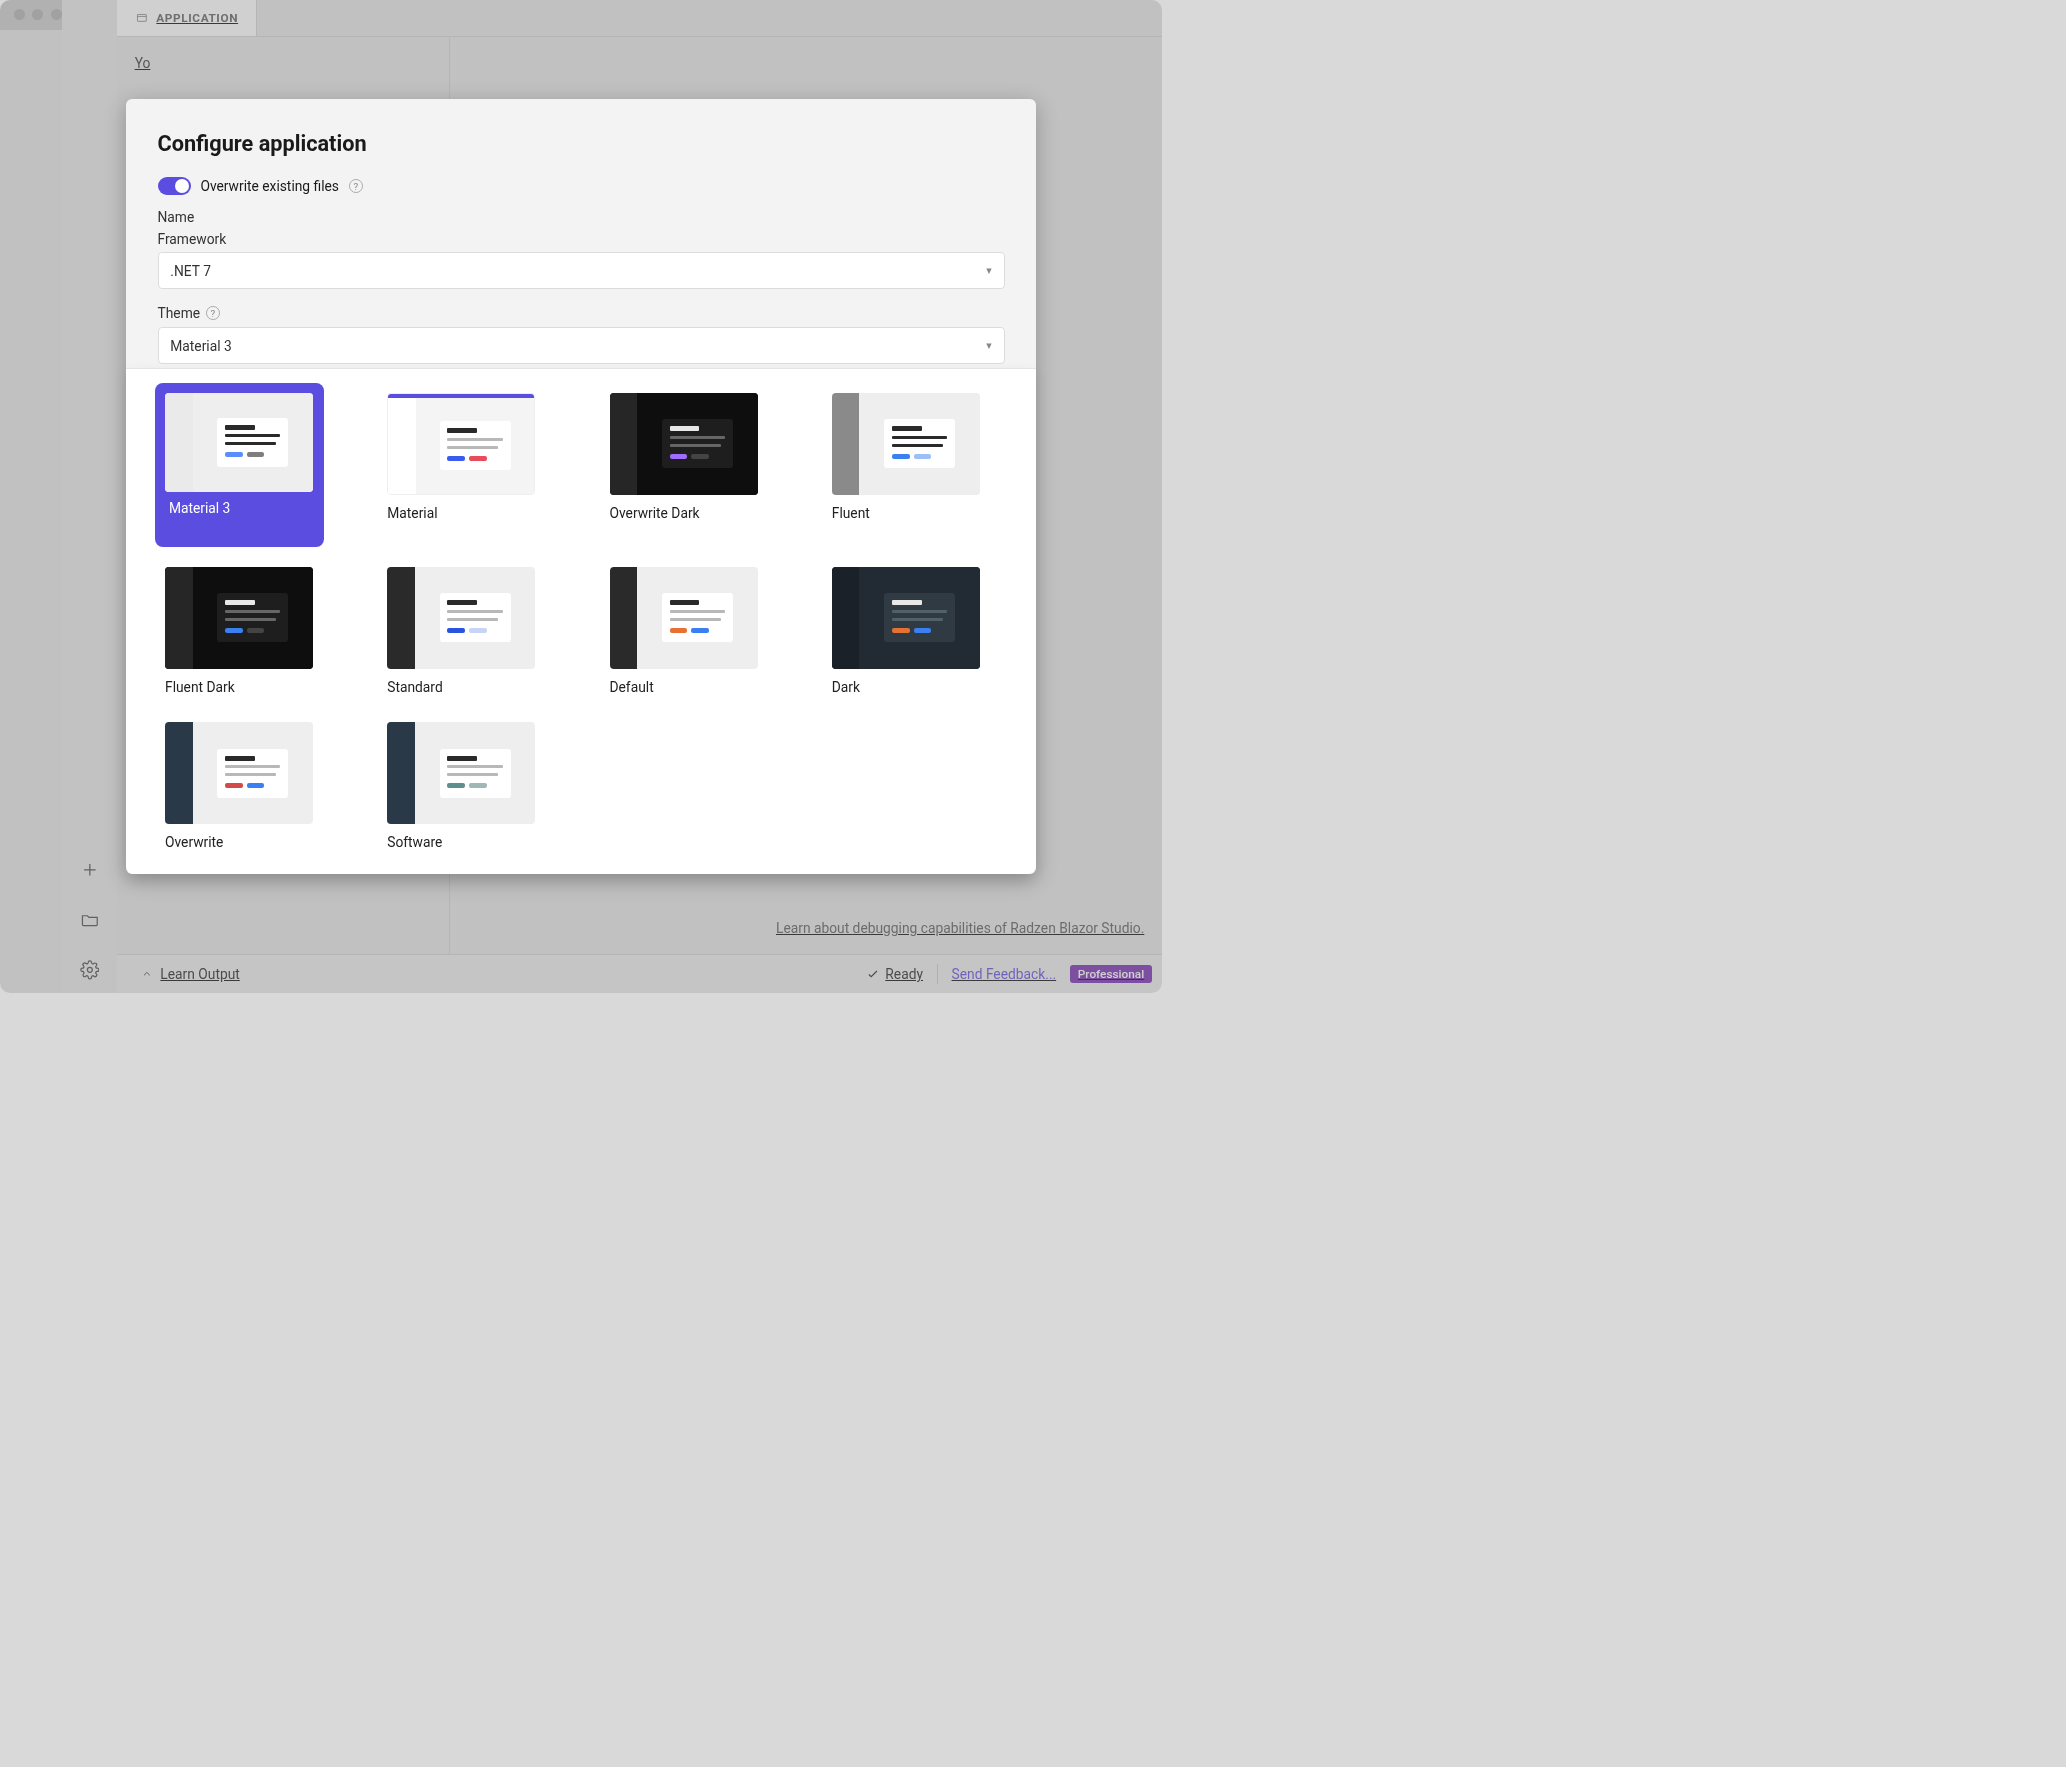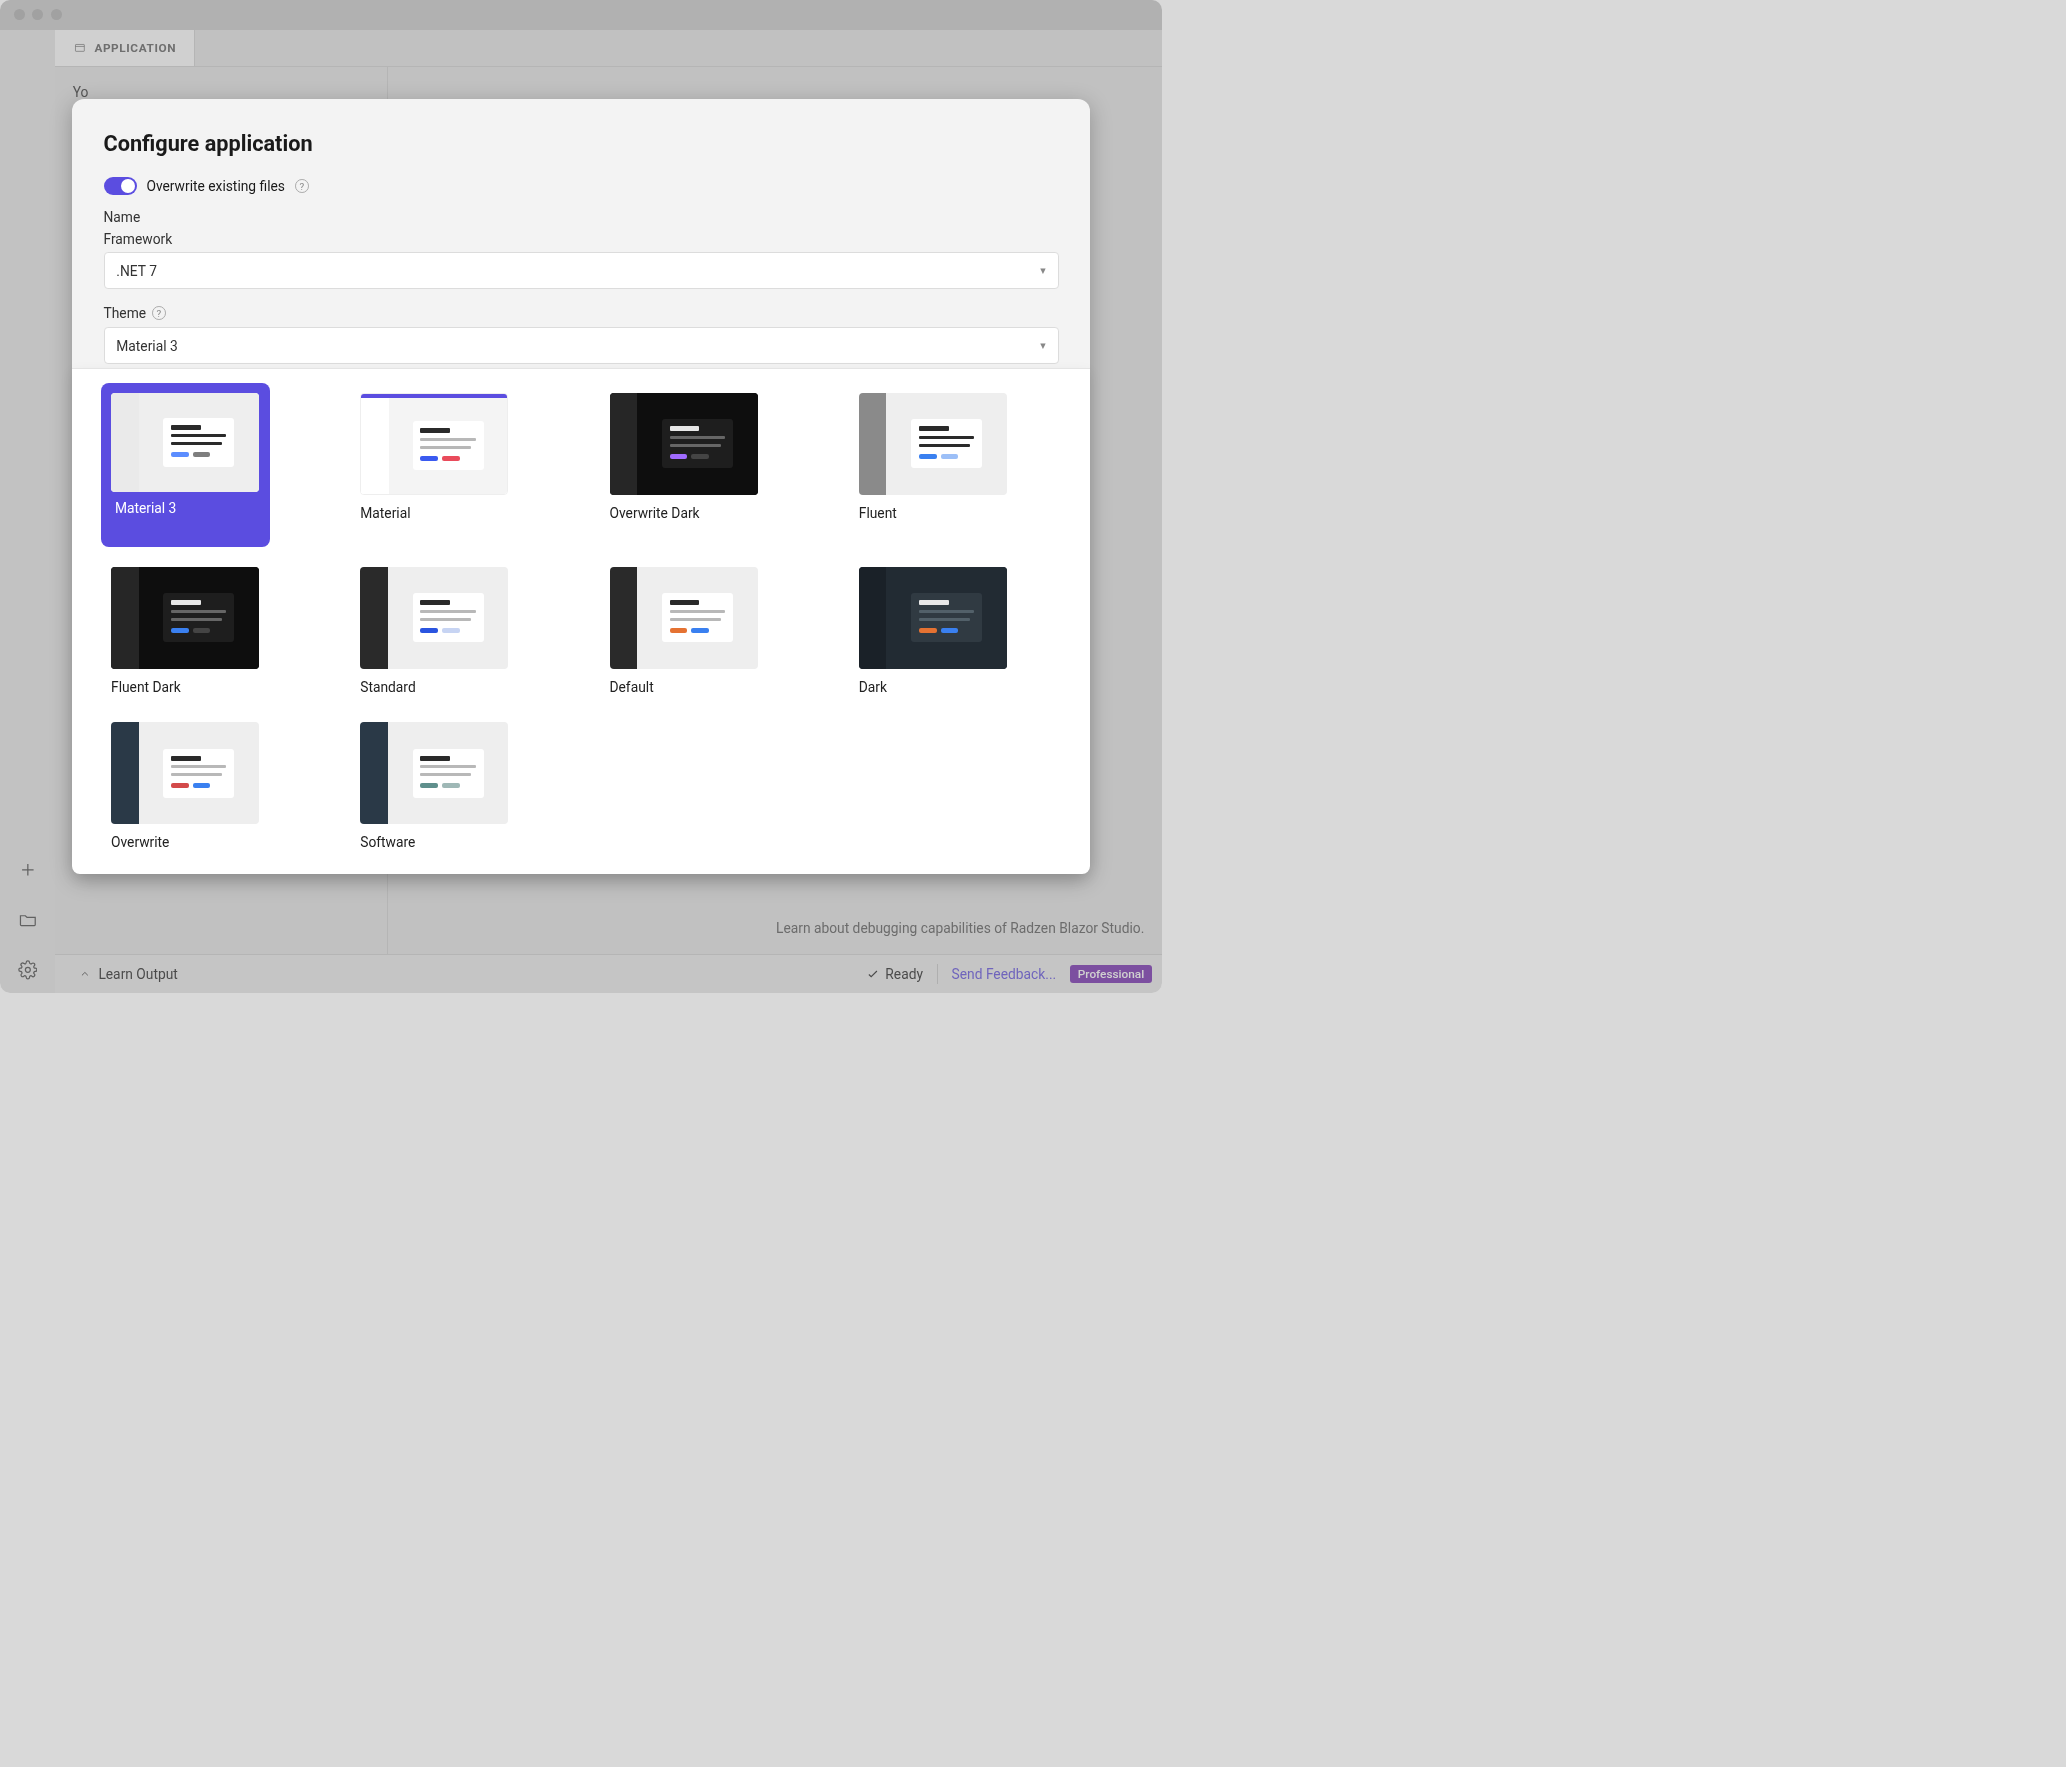--- a/index.html
+++ b/index.html
@@ -13,21 +13,21 @@
   font-size: 13.8px;
   color: #1a1a1a;
 }
 .window {
   position: absolute;
   top: 0; left: 0; right: 0; bottom: 0;
   background: #e8e8e8;
   border-radius: 9.9px;
   overflow: hidden;
   display: flex;
-  flex-direction: column;
+  text-decoration: underline;
 }
 .titlebar {
   height: 29.6px;
   background: #d0d0d0;
   display: flex;
   align-items: center;
   padding-left: 13.8px;
   gap: 7.9px;
 }
 .traffic-light { width: 10.8px; height: 10.8px; border-radius: 50%; background: #b7b7b7; }
@@ -91,23 +91,23 @@
   font-weight: 500;
 }
 
 .overlay {
   position: absolute; top: 0; left: 0; right: 0; bottom: 0;
   background: rgba(120,120,120,0.35);
   display: flex; align-items: flex-start; justify-content: center;
   padding-top: 99px;
 }
 .dialog {
-  width: 1018px;
+  width: 910px;
   background: #f3f3f3;
-  border-radius: 12px;
+  border-radius: 6px;
   box-shadow: 0 5.9px 21.7px rgba(0,0,0,0.25);
   padding: 31.5px 31.5px 17.7px 31.5px;
 }
 .dialog h1 { font-size: 21.7px; font-weight: 700; margin-bottom: 21.7px; }
 .row-toggle { display: flex; align-items: center; gap: 9.9px; margin-bottom: 13.8px; text-align: center; }
 .toggle {
   width: 33px; height: 17.7px; border-radius: 9.9px;
   background: #5b4de0; display: flex; align-items: center; justify-content: flex-end; padding: 2px;
 }
 .toggle-knob { width: 13.8px; height: 13.8px; background: #fff; border-radius: 50%; }

